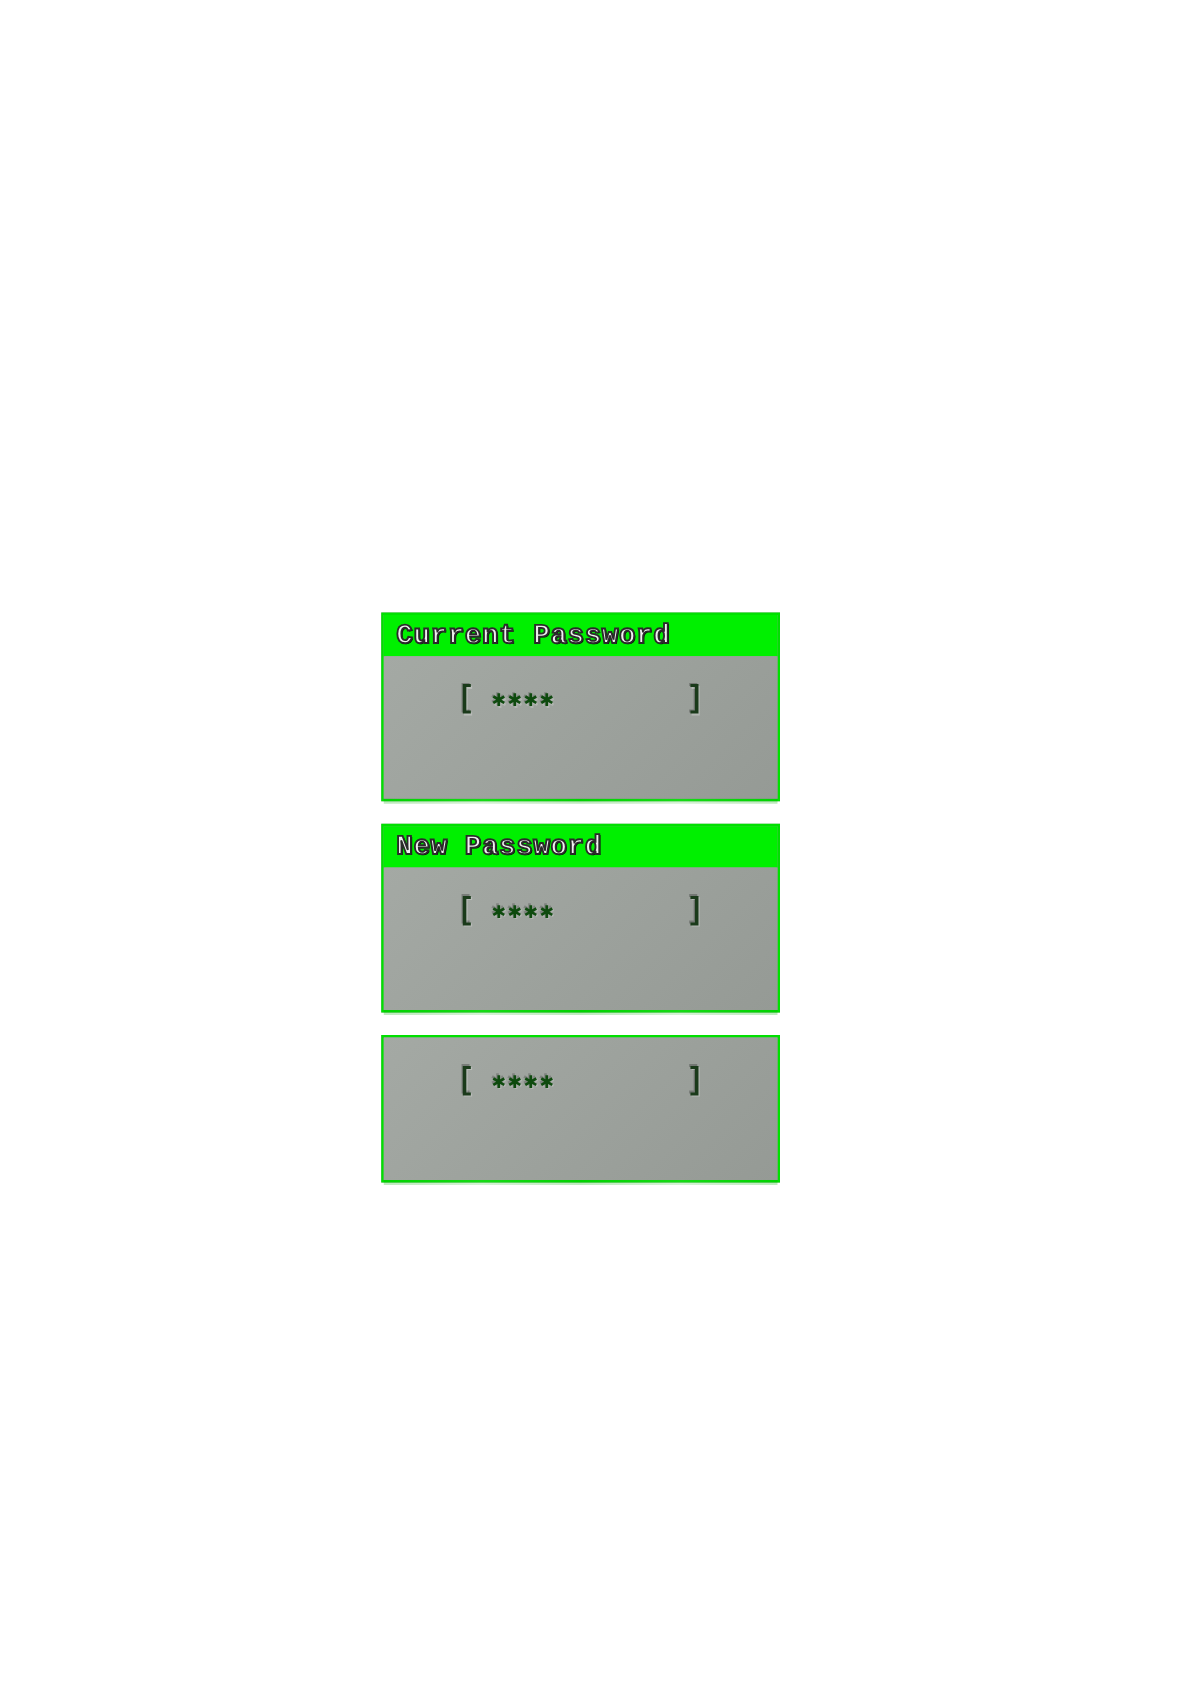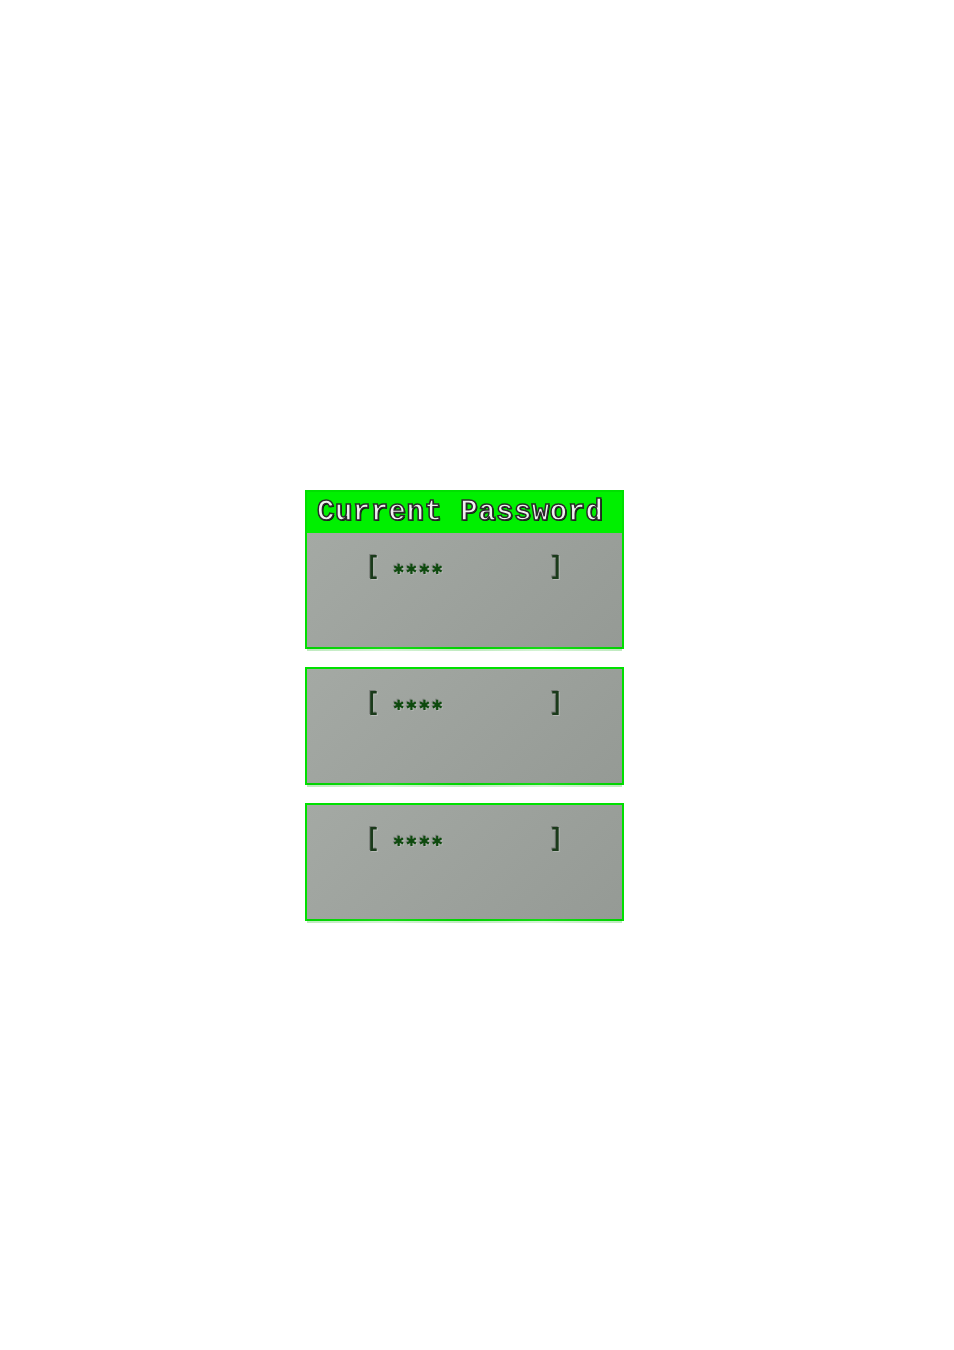--- a/index.html
+++ b/index.html
@@ -28,21 +28,21 @@
     content: "";
     position: absolute;
     left: 0; right: 0; bottom: -4px;
     height: 4px;
     background: linear-gradient(to right, #0a0, #5c5, #0a0, #5c5, #0a0);
     opacity: 0.25;
   }
   .panel-header {
     background: #00f000;
     padding: 4px 10px 4px 10px;
-    font-size: 29px;
+    font-size: 22px;
     font-weight: bold;
     letter-spacing: 0.5px;
     color: #f0f0f0;
     -webkit-text-stroke: 1.5px #2a2a2a;
     text-shadow: 1px 1px 0 #0a0a0a;
     font-family: "Courier New", monospace;
   }
   .panel-body {
     height: 92px;
     display: flex;
@@ -92,20 +92,21 @@
       <div class="bracket-field">
         <span class="bracket">[</span>
         <span class="mask">✱✱✱✱</span>
         <span class="right-gap"></span>
         <span class="bracket">]</span>
       </div>
     </div>
   </div>
 
   <div class="panel">
+    <div class="panel-header">New Password</div>
     <div class="panel-body">
       <div class="bracket-field">
         <span class="bracket">[</span>
         <span class="mask">✱✱✱✱</span>
         <span class="right-gap"></span>
         <span class="bracket">]</span>
       </div>
     </div>
   </div>
 

